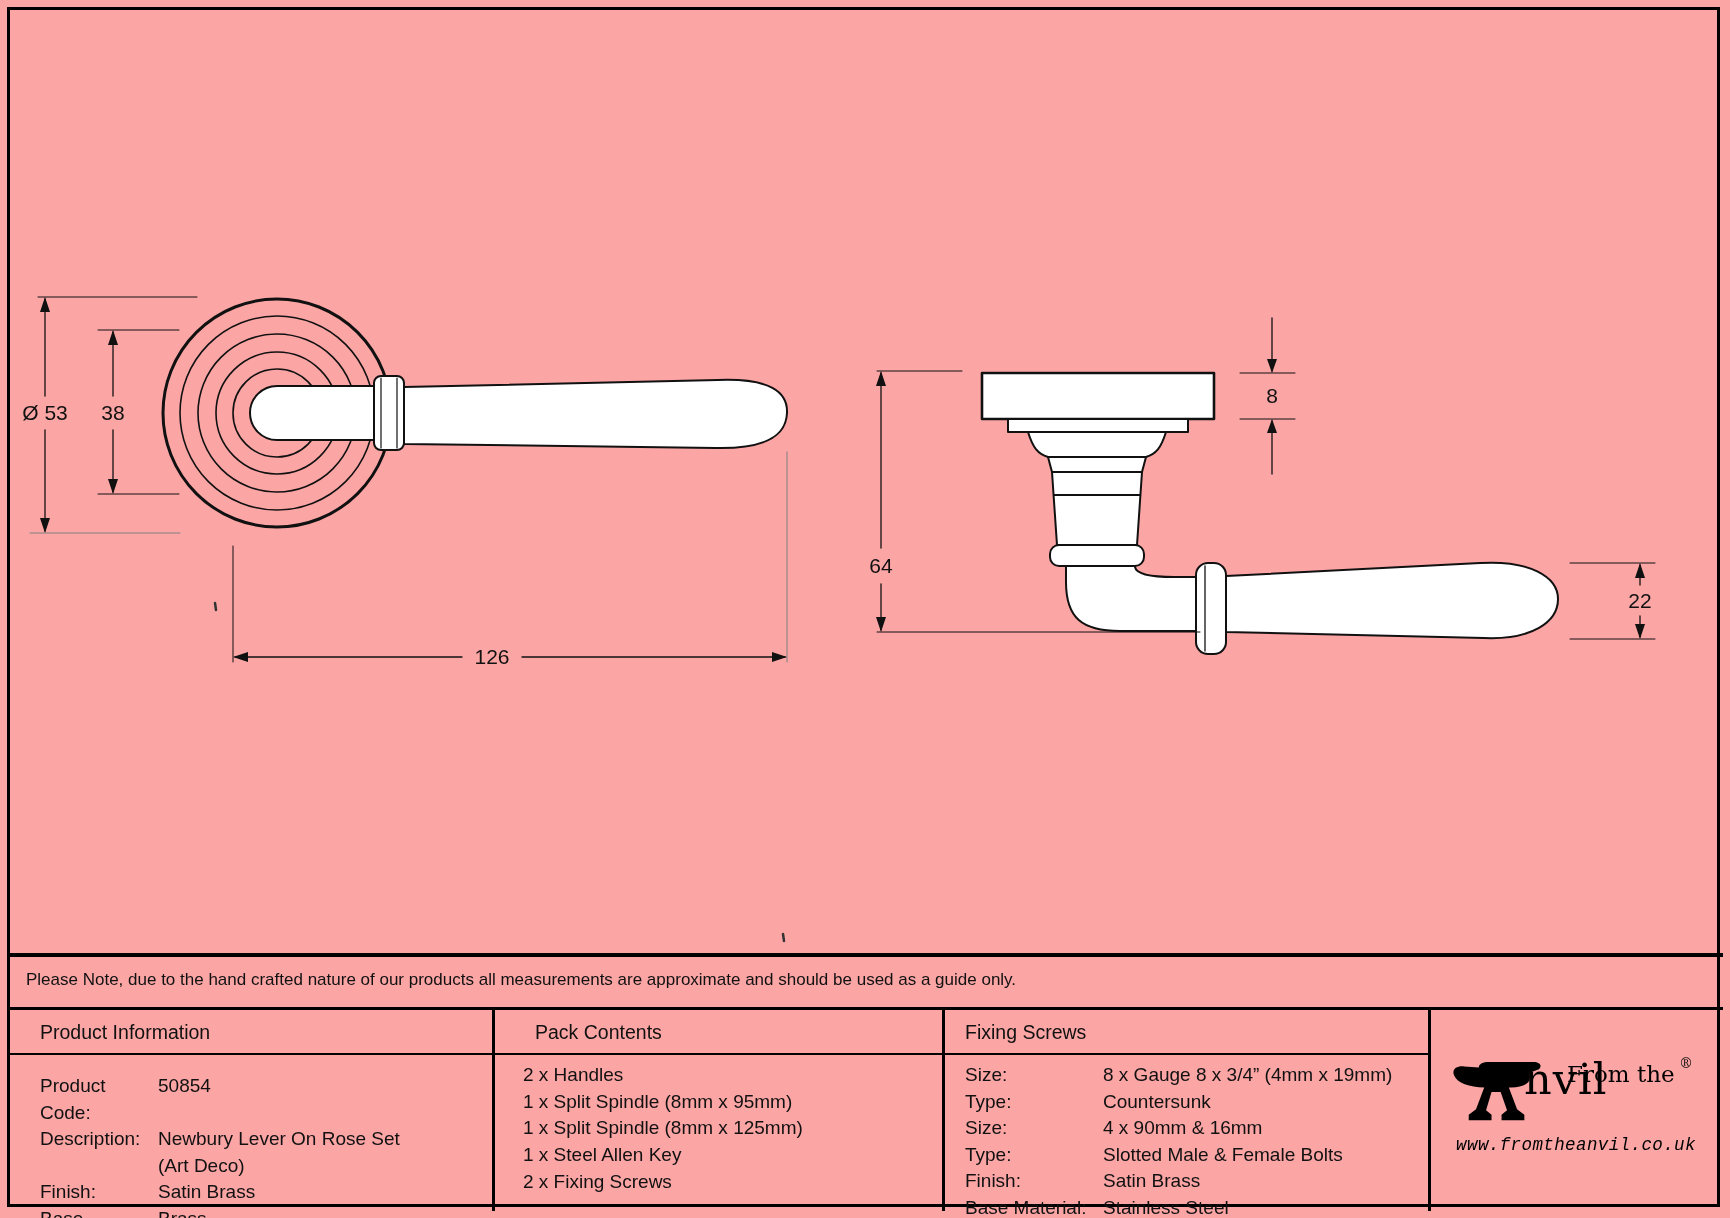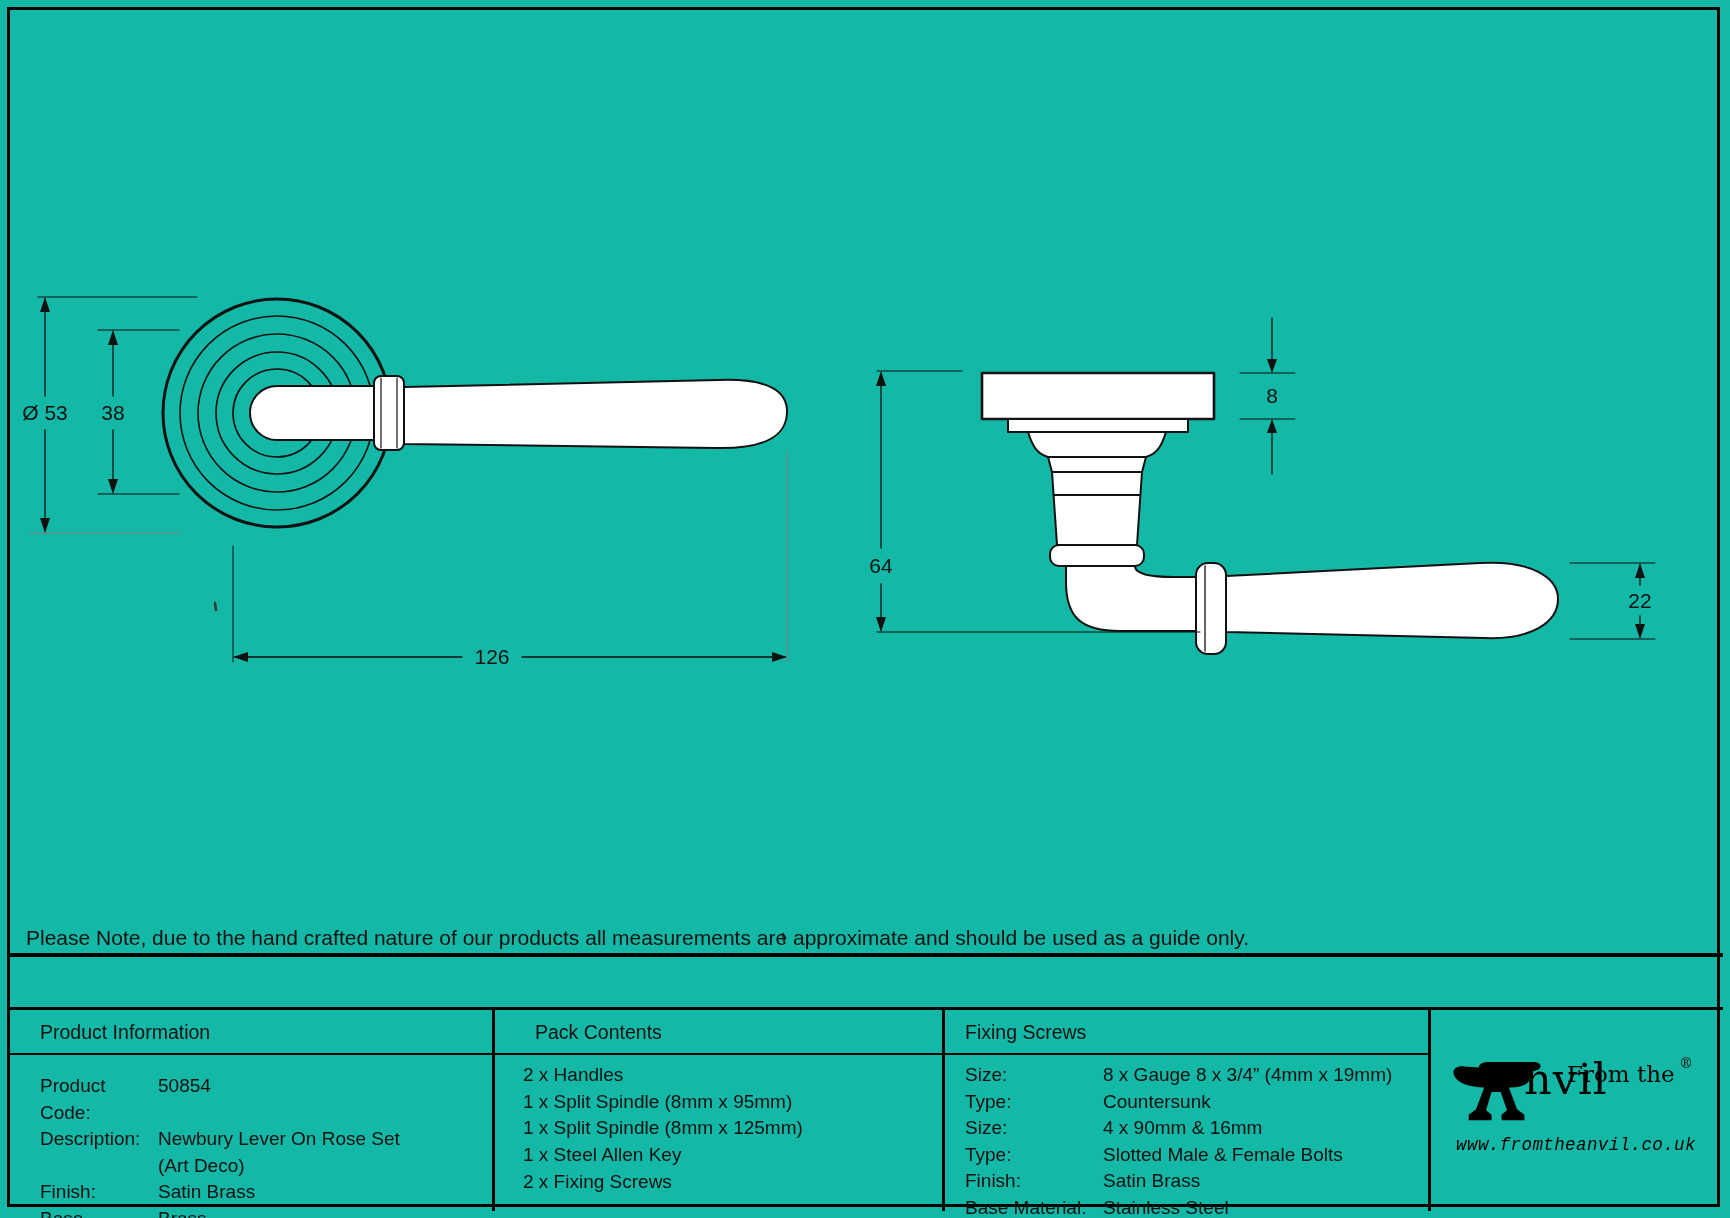--- a/index.html
+++ b/index.html
@@ -1,28 +1,28 @@
 <!DOCTYPE html>
 <html><head>
 <meta charset="utf-8">
 <style>
   html,body{margin:0;padding:0;background:#fff;}
-  .page{position:relative;width:1730px;height:1218px;background:#14b8a6;
+  .page{position:relative;width:1730px;height:1218px;background:#fca5a5;
         font-family:"Liberation Sans",sans-serif;color:#111;overflow:hidden;}
   .frame{position:absolute;left:7px;top:7px;width:1713px;height:1200px;
          border:3px solid #000;box-sizing:border-box;}
   svg text{font-family:"Liberation Sans",sans-serif;}
 
   
   .hline{position:absolute;background:#000;}
   .vline{position:absolute;background:#000;}
 
-  .note{position:absolute;left:10px;top:915px;width:1700px;height:46px;
+  .note{position:absolute;left:10px;top:957px;width:1700px;height:46px;
         display:flex;align-items:center;padding-left:16px;box-sizing:border-box;
-        font-size:21px;}
+        font-size:17px;}
   .hdr{position:absolute;top:1012px;height:40px;font-size:19.5px;display:flex;align-items:center;}
   .cell{position:absolute;box-sizing:border-box;font-size:19px;}
   .kv{display:grid;grid-template-columns:var(--lw) 1fr;row-gap:0;}
   .kv div{line-height:26.5px;}
   .list div{line-height:26.7px;}
 
   
   .logo-cell{position:absolute;left:1429px;top:1007px;width:293px;height:204px;}
   .logo{position:absolute;left:22px;top:44px;width:250px;height:120px;}
   .logo .fromthe{position:absolute;left:116px;top:10px;font-family:"DejaVu Serif",serif;

